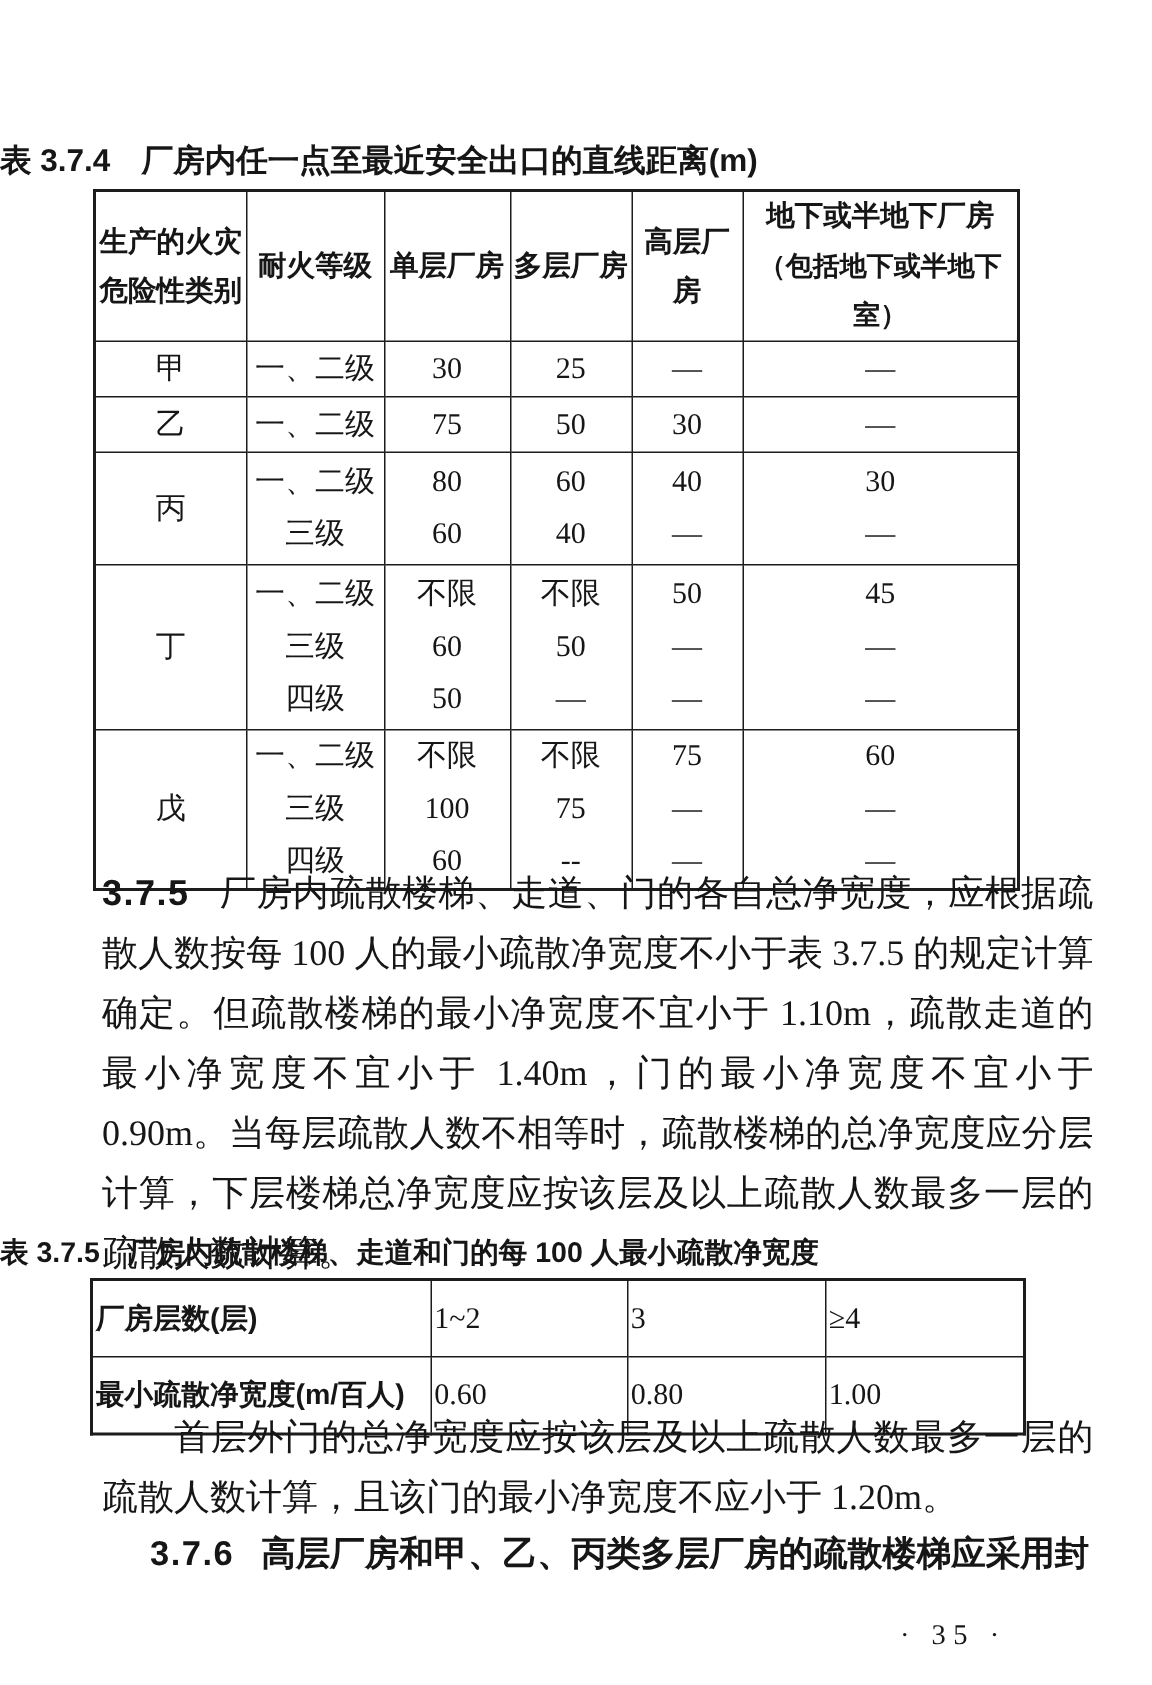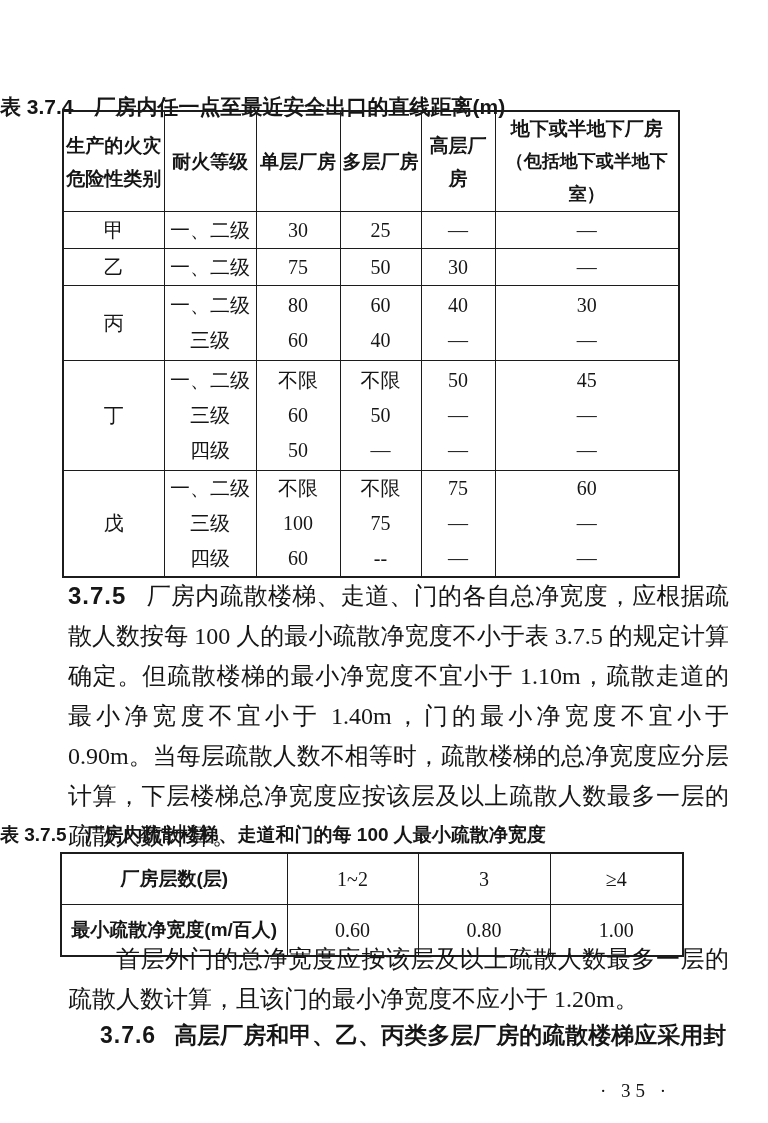--- a/index.html
+++ b/index.html
@@ -17,21 +17,21 @@
     position: absolute; left: 0; right: 0;
     font-weight: bold;
     font-family: "Liberation Sans", "DejaVu Sans", sans-serif;
   }
   #caption-374 { top: 93px;  font-size: 21px; }
   #caption-375 { top: 822px; font-size: 19px; }
 
   
   table { border-collapse: collapse; table-layout: fixed; }
   #table-374 {
-    position: absolute; left: 62px; top: 110px; width: 616px;
+    position: absolute; left: 62px; top: 126px; width: 616px;
     border: 2.5px solid #1c1c1c;
   }
   #table-374 td {
     border: 1.5px solid #1c1c1c;
     text-align: center; vertical-align: middle;
     font-size: 20px; line-height: 35px;
     padding: 0 2px;
   }
   #table-374 td.hdr {
     font-family: "Liberation Sans", "DejaVu Sans", sans-serif;
@@ -60,21 +60,21 @@
   }
   #para-376 .clause-num { margin-right: 18px; margin-left: 32px; }
 
   
   #table-375 {
     position: absolute; left: 60px; top: 852px; width: 622px;
     border: 2.5px solid #1c1c1c;
   }
   #table-375 td {
     border: 1.5px solid #1c1c1c;
-    text-align: center; vertical-align: middle;
+    text-align: left; vertical-align: middle;
     font-size: 20px; padding: 12px 2px;
   }
   #table-375 td.rowlabel {
     font-family: "Liberation Sans", "DejaVu Sans", sans-serif;
     font-weight: bold; font-size: 19px;
   }
 
   
   #page-number {
     position: absolute; top: 1080px; left: 600px;

